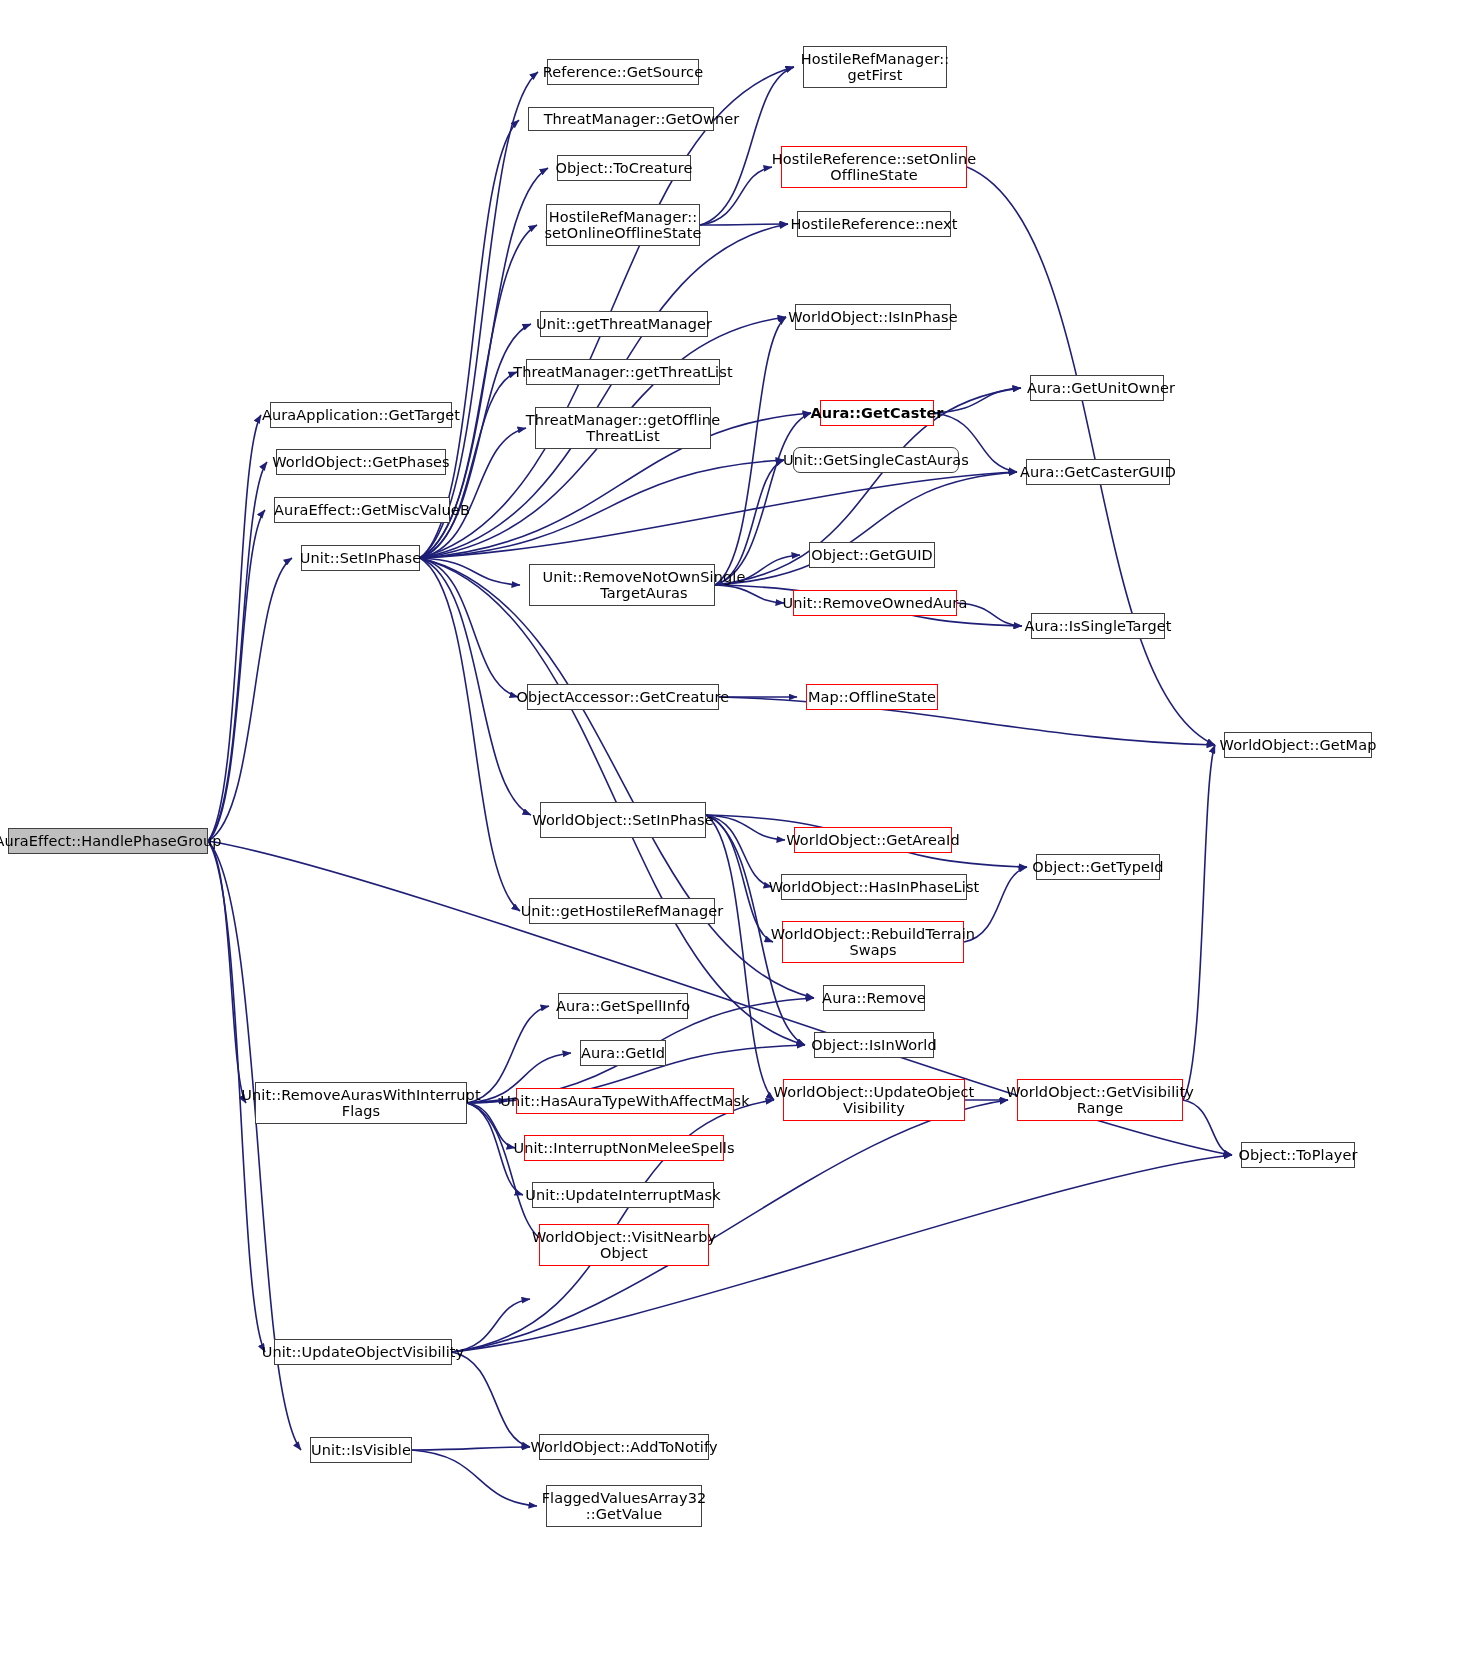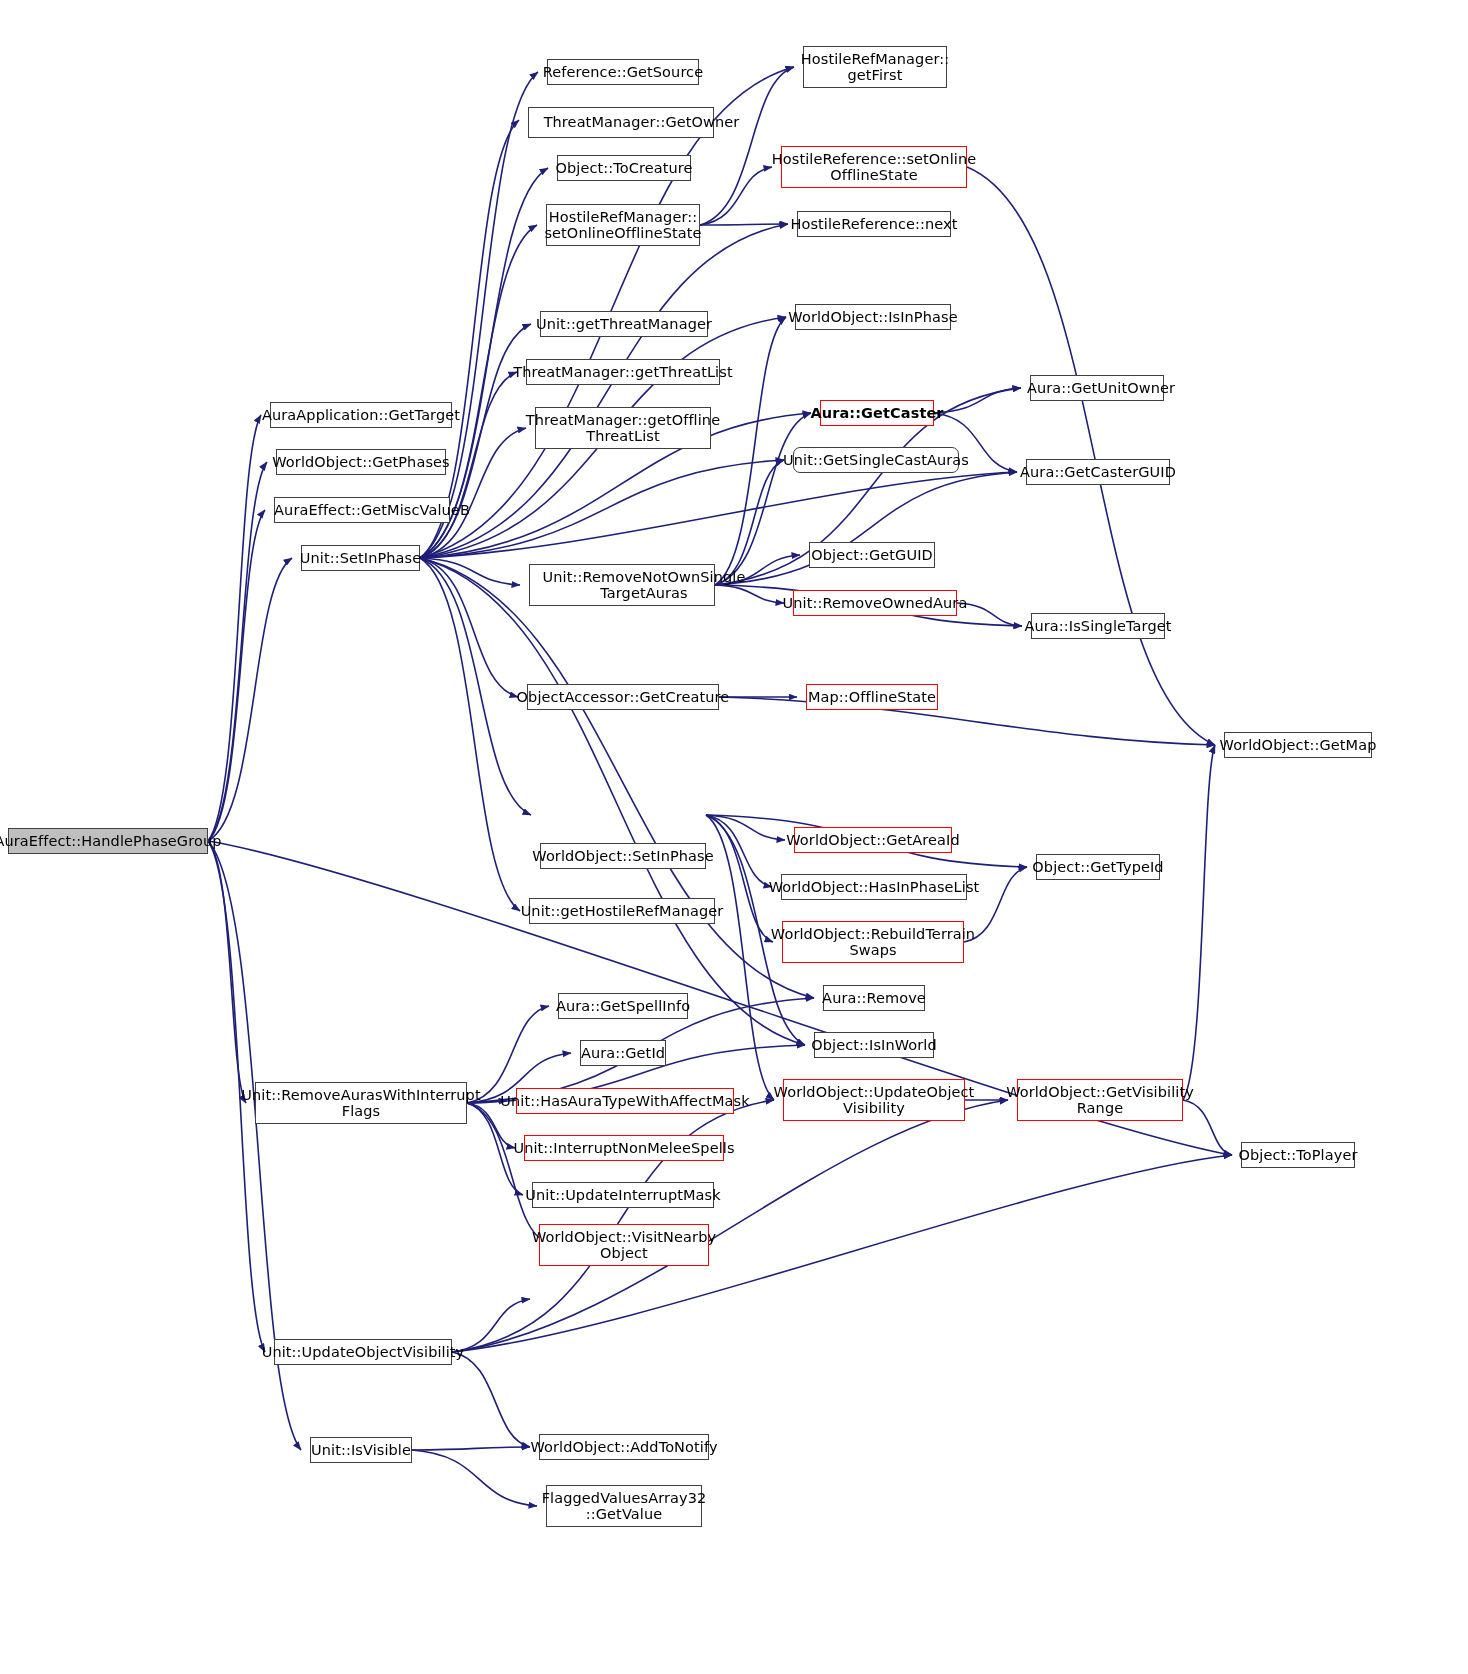--- a/index.html
+++ b/index.html
@@ -132,32 +132,32 @@
 <div class="node root" style="left: 8px; top: 828px; width: 200px; height: 26px;">AuraEffect::HandlePhaseGroup</div>
     <div class="node" style="left: 270px; top: 402px; width: 182px; height: 26px;">AuraApplication::GetTarget</div>
     <div class="node" style="left: 276px; top: 449px; width: 170px; height: 26px;">WorldObject::GetPhases</div>
     <div class="node" style="left: 274px; top: 497px; width: 176px; height: 26px; padding-left: 24px;">AuraEffect::GetMiscValueB</div>
     <div class="node" style="left: 301px; top: 545px; width: 119px; height: 26px;">Unit::SetInPhase</div>
     <div class="node" style="left: 255px; top: 1082px; width: 212px; height: 42px;">Unit::RemoveAurasWithInterrupt
 Flags</div>
     <div class="node" style="left: 274px; top: 1339px; width: 178px; height: 26px;">Unit::UpdateObjectVisibility</div>
     <div class="node" style="left: 310px; top: 1437px; width: 102px; height: 26px;">Unit::IsVisible</div>
     <div class="node" style="left: 547px; top: 59px; width: 152px; height: 26px;">Reference::GetSource</div>
-    <div class="node" style="left: 528px; top: 107px; width: 186px; height: 31px; padding-left: 45px;">ThreatManager::GetOwner</div>
+    <div class="node" style="left: 528px; top: 107px; width: 186px; height: 24px; padding-left: 45px;">ThreatManager::GetOwner</div>
     <div class="node" style="left: 557px; top: 155px; width: 134px; height: 26px;">Object::ToCreature</div>
     <div class="node" style="left: 546px; top: 204px; width: 154px; height: 42px;">HostileRefManager::
 setOnlineOfflineState</div>
     <div class="node" style="left: 540px; top: 311px; width: 168px; height: 26px;">Unit::getThreatManager</div>
     <div class="node" style="left: 526px; top: 359px; width: 194px; height: 26px;">ThreatManager::getThreatList</div>
     <div class="node" style="left: 535px; top: 407px; width: 176px; height: 42px;">ThreatManager::getOffline
 ThreatList</div>
     <div class="node" style="left: 529px; top: 564px; width: 186px; height: 42px; padding-left: 48px;">Unit::RemoveNotOwnSingle
 TargetAuras</div>
     <div class="node" style="left: 527px; top: 684px; width: 192px; height: 26px;">ObjectAccessor::GetCreature</div>
-    <div class="node" style="left: 540px; top: 802px; width: 166px; height: 26px; margin-top: 41px;">WorldObject::SetInPhase</div>
+    <div class="node" style="left: 540px; top: 802px; width: 166px; height: 36px;">WorldObject::SetInPhase</div>
     <div class="node" style="left: 529px; top: 898px; width: 186px; height: 26px;">Unit::getHostileRefManager</div>
     <div class="node" style="left: 558px; top: 993px; width: 130px; height: 26px;">Aura::GetSpellInfo</div>
     <div class="node" style="left: 580px; top: 1040px; width: 86px; height: 26px;">Aura::GetId</div>
     <div class="node red" style="left: 516px; top: 1088px; width: 218px; height: 26px;">Unit::HasAuraTypeWithAffectMask</div>
     <div class="node red" style="left: 524px; top: 1135px; width: 200px; height: 26px;">Unit::InterruptNonMeleeSpells</div>
     <div class="node" style="left: 532px; top: 1182px; width: 182px; height: 26px;">Unit::UpdateInterruptMask</div>
     <div class="node red" style="left: 557px; top: 1230px; width: 132px; height: 26px;">Unit::RemoveAura</div>
     <div class="node red" style="left: 539px; top: 1224px; width: 170px; height: 42px;">WorldObject::VisitNearby
 Object</div>
     <div class="node" style="left: 539px; top: 1434px; width: 170px; height: 26px;">WorldObject::AddToNotify</div>

